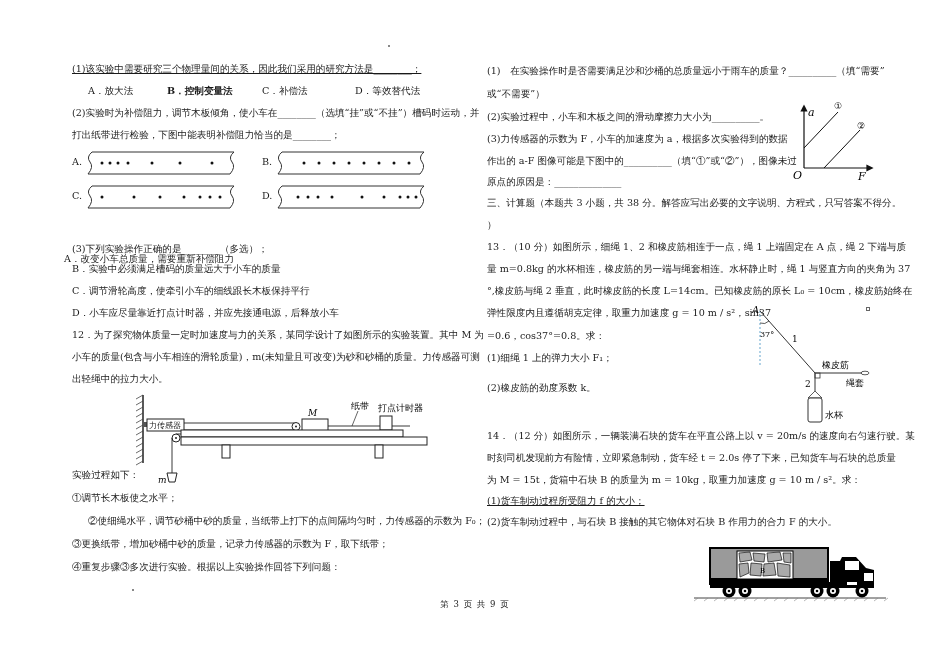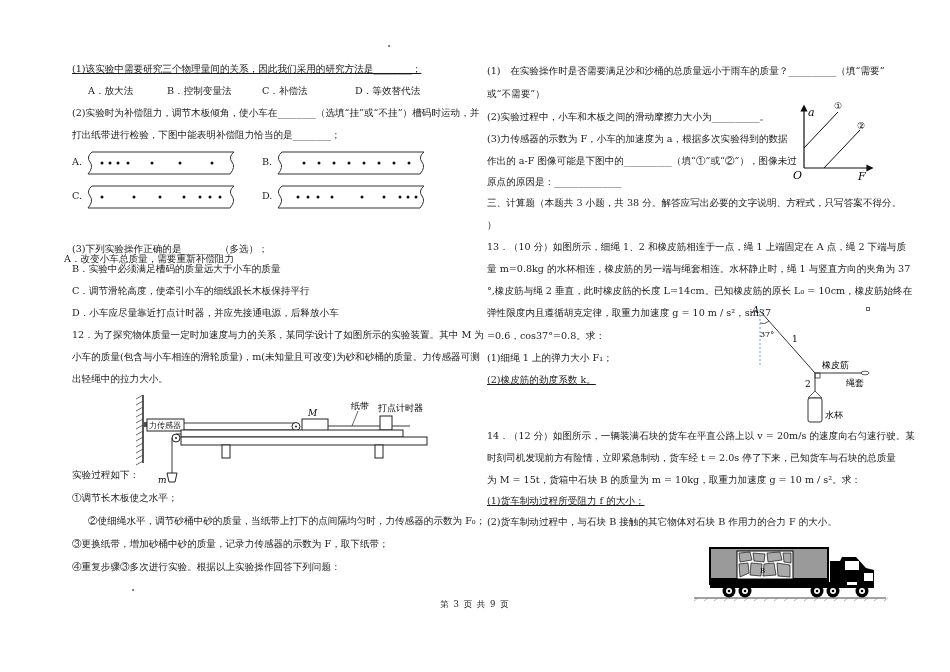--- a/index.html
+++ b/index.html
@@ -11,21 +11,21 @@
   .tape-label { position: absolute; font-size: 9.6px; }
   .footer { position: absolute; left: 0; width: 950px; text-align: center; top: 599px; font-size: 8.5px; letter-spacing: 1px; }
 </style>
 </head>
 <body>
 
 <div class="dot-mark" style="left:388px;top:45px;"></div>
 
 <div class="t" style="left:72px;top:63px;text-decoration:underline;">(1)该实验中需要研究三个物理量间的关系，因此我们采用的研究方法是________；</div>
 <div class="t" style="left:88px;top:85px;">A．放大法</div>
-<div class="t" style="left:167px;top:85px;">B．控制变量法</div>
+<div class="t" style="left:167px;top:85px;font-weight:bold;">B．控制变量法</div>
 <div class="t" style="left:262px;top:85px;">C．补偿法</div>
 <div class="t" style="left:355px;top:85px;">D．等效替代法</div>
 <div class="t" style="left:72px;top:107px;">(2)实验时为补偿阻力，调节木板倾角，使小车在________（选填“挂”或“不挂”）槽码时运动，并</div>
 <div class="t" style="left:72px;top:129px;">打出纸带进行检验，下图中能表明补偿阻力恰当的是________；</div>
 
 <div class="tape-label" style="left:72px;top:156px;">A.</div>
 <svg style="left:86px;top:151px;" width="152" height="24">
   <path d="M6,1 Q0,6 4,11 Q8,16 2,23 L144,23 Q150,16 146,11 Q142,6 148,1 Z" fill="none" stroke="#333" stroke-width="1"></path>
   <g fill="#111">
       <circle cx="16" cy="12" r="1.5"></circle>
@@ -173,21 +173,21 @@
 </svg>
 
 <div class="t" style="left:487px;top:197px;">三、计算题（本题共 3 小题，共 38 分。解答应写出必要的文字说明、方程式，只写答案不得分。</div>
 <div class="t" style="left:487px;top:219px;">）</div>
 <div class="t" style="left:487px;top:241px;">13．（10 分）如图所示，细绳 1、2 和橡皮筋相连于一点，绳 1 上端固定在 A 点，绳 2 下端与质</div>
 <div class="t" style="left:487px;top:263px;">量 m=0.8kg 的水杯相连，橡皮筋的另一端与绳套相连。水杯静止时，绳 1 与竖直方向的夹角为 37</div>
 <div class="t" style="left:487px;top:285px;">°,橡皮筋与绳 2 垂直，此时橡皮筋的长度 L=14cm。已知橡皮筋的原长 L₀ = 10cm，橡皮筋始终在</div>
 <div class="t" style="left:487px;top:307px;">弹性限度内且遵循胡克定律，取重力加速度 g = 10 m / s²，sin37</div>
 <div class="t" style="left:487px;top:330px;">=0.6，cos37°=0.8。求：</div>
 <div class="t" style="left:487px;top:352px;">(1)细绳 1 上的弹力大小 F₁；</div>
-<div class="t" style="left:487px;top:374px;text-decoration:underline;">(2)橡皮筋的劲度系数 k。</div>
+<div class="t" style="left:487px;top:382px;">(2)橡皮筋的劲度系数 k。</div>
 <div class="dot-mark" style="left:866px;top:307px;background:#fff;border:1px solid #666;width:2px;height:2px;"></div>
 
 <svg style="left:750px;top:305px;" width="140" height="120">
   <text x="2" y="8" font-size="10" font-style="italic" font-family="DejaVu Serif, serif">A</text>
   <line x1="10" y1="6" x2="10" y2="60" stroke="#7fb5d6" stroke-width="1.2" stroke-dasharray="2,2"></line>
   <line x1="10" y1="6" x2="65" y2="68" stroke="#333" stroke-width="1"></line>
   <path d="M10,18 Q15,20 19,16" fill="none" stroke="#333" stroke-width="0.8"></path>
   <text x="10" y="32" font-size="8" font-family="DejaVu Serif, serif">37°</text>
   <text x="42" y="37" font-size="9" font-family="DejaVu Serif, serif">1</text>
   <rect x="65" y="68" width="5" height="5" fill="none" stroke="#333" stroke-width="0.8"></rect>

